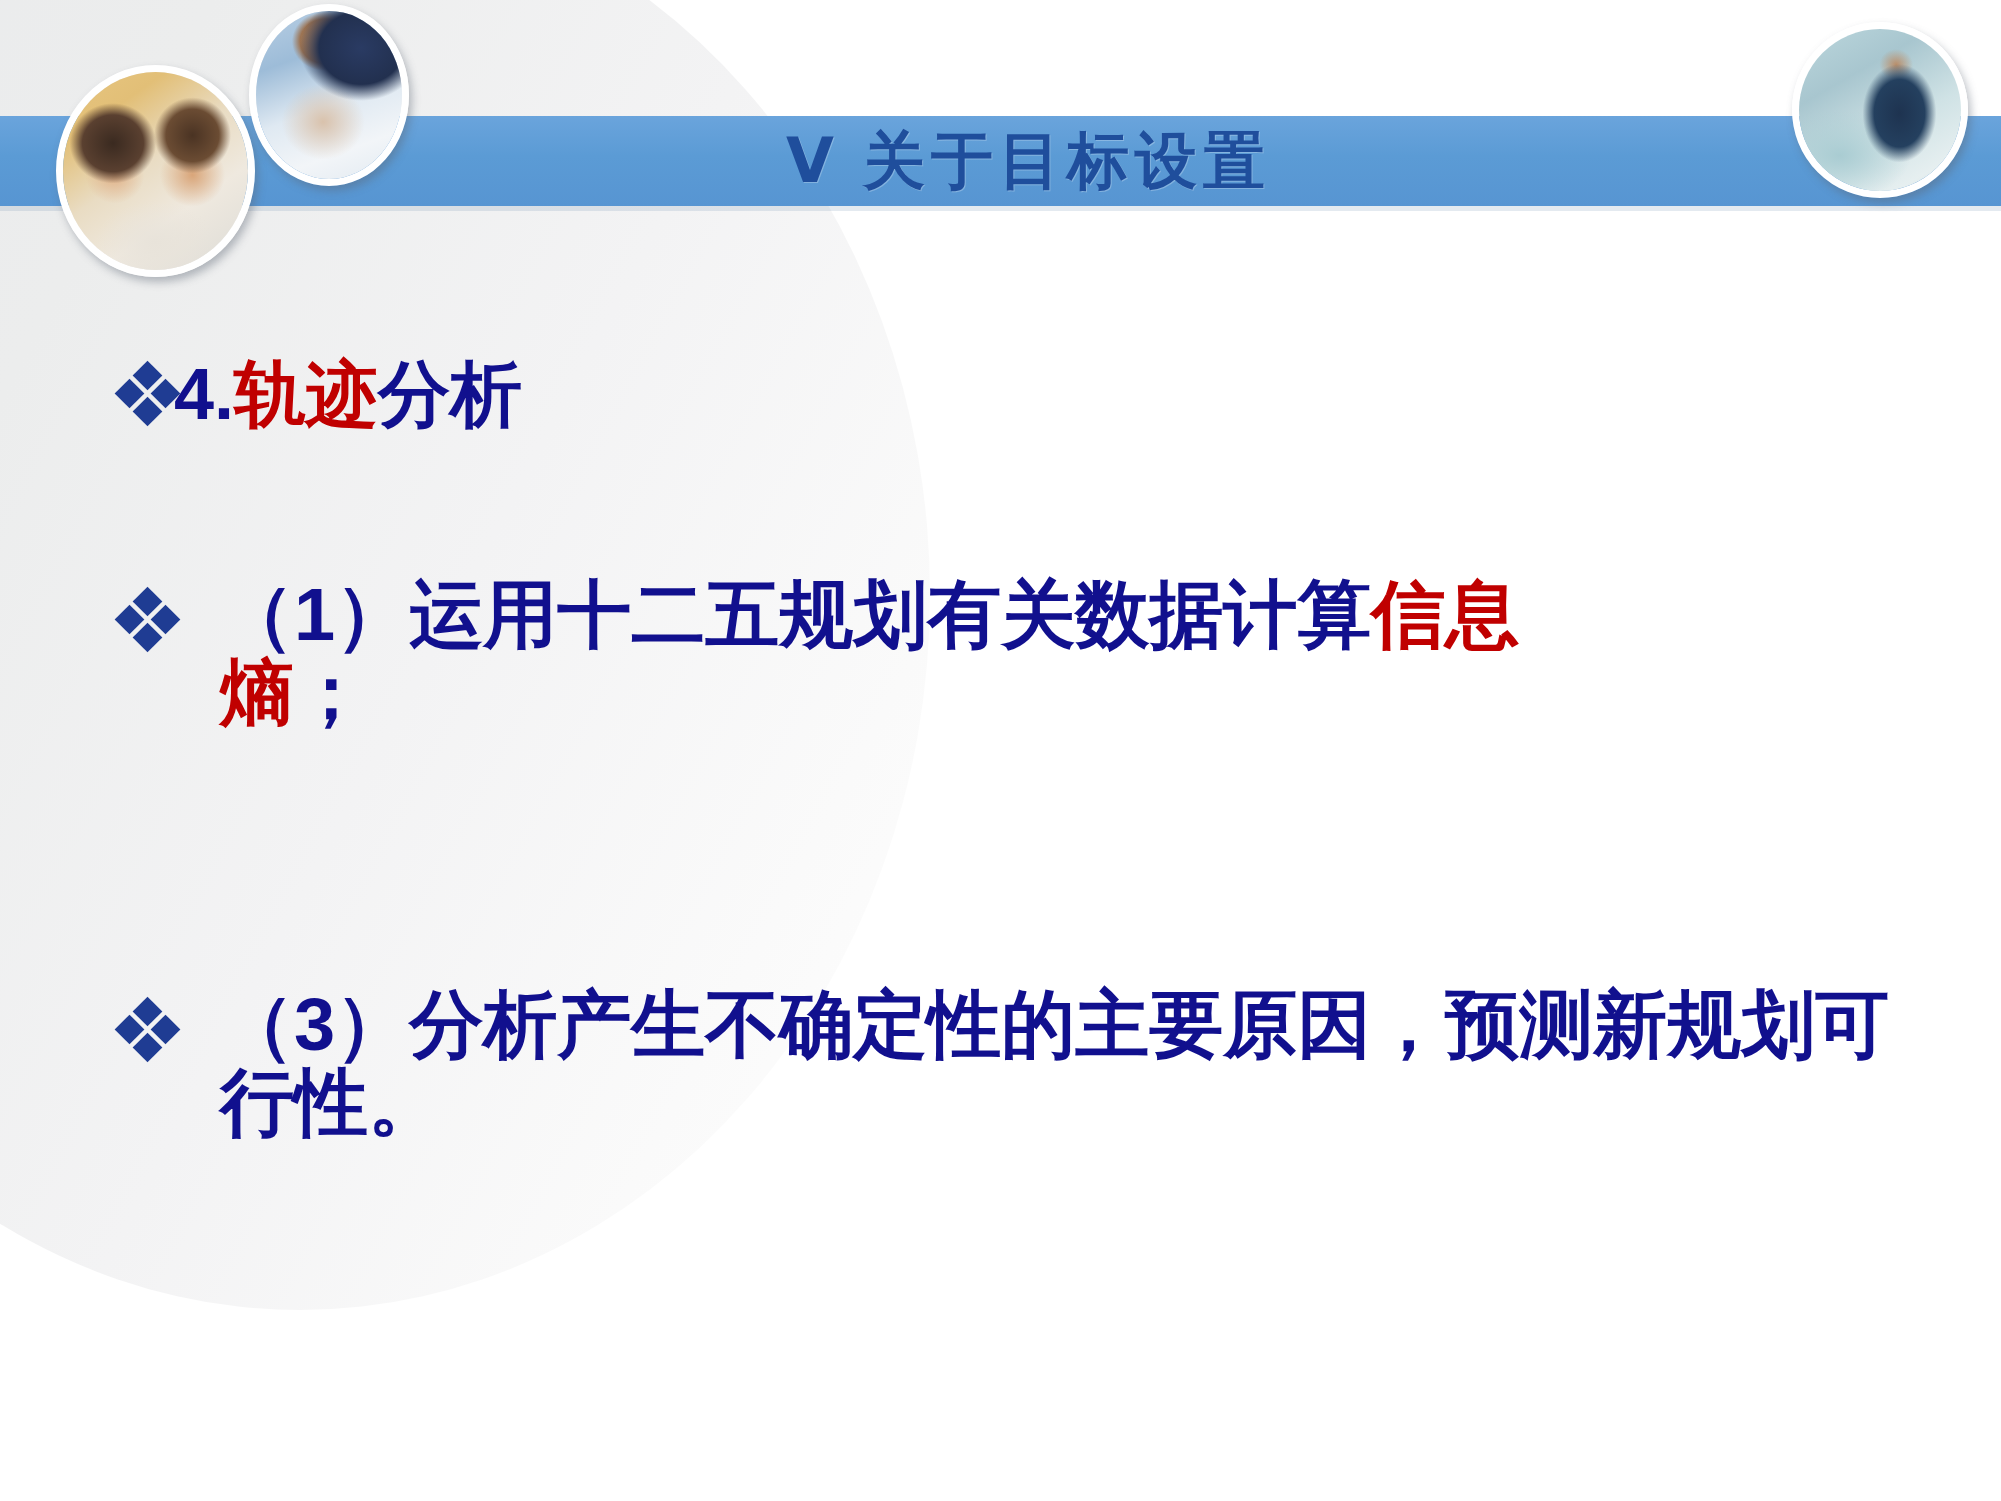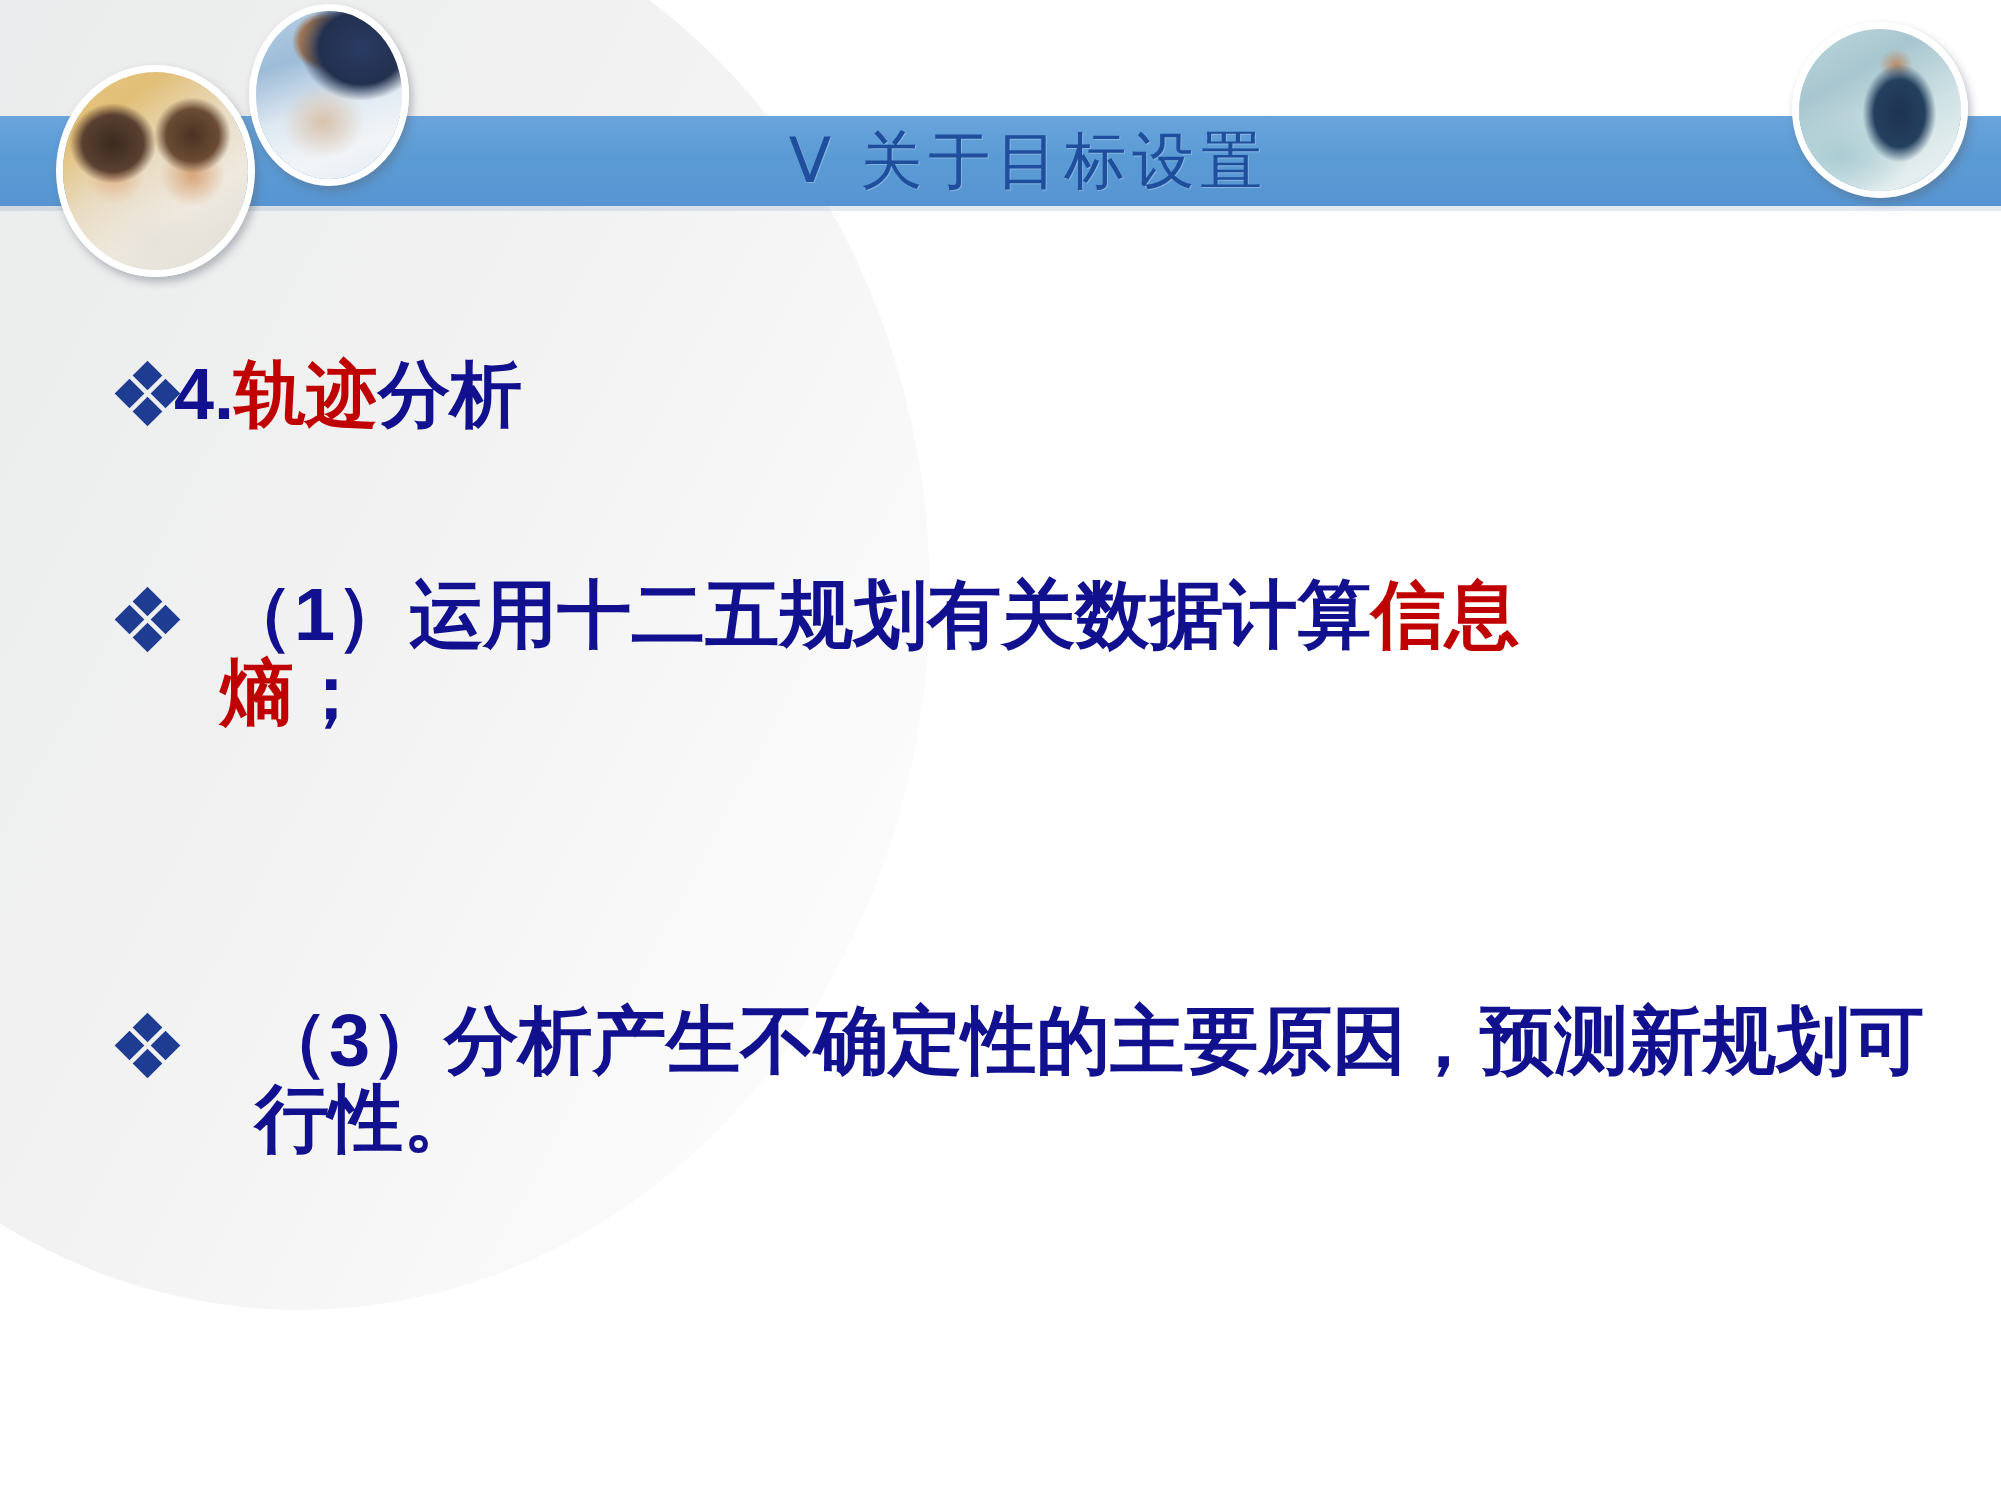--- a/index.html
+++ b/index.html
@@ -47,21 +47,21 @@
   }
   .header-title{
     position:absolute;
     left:0; top:116px;
     width:2001px; height:90px;
     display:flex;align-items:center;justify-content:center;
     padding-left:56px;
     box-sizing:border-box;
     z-index:3;
     font-size:62px;
-    font-weight:normal;
+    font-weight:bold;
     color:#1F4E9C;
     letter-spacing:6px;
     text-shadow:1px 1px 0 rgba(255,255,255,0.25);
     white-space:nowrap;
   }
 
   
   .photo{
     position:absolute;
     border-radius:50%;
@@ -162,21 +162,21 @@
   #row-heading .bullet-glyph{width:56px;flex:0 0 56px;margin-top:8px;}
   #row-heading .bullet-text{font-size:72px;}
 
   #row-item1{ left:118px; top:370px; }
   #row-item1 .bullet-glyph{margin-left:0px;}
   #row-item1 .bullet-text{margin-left:44px;}
 
   #row-item2{ left:118px; top:565px; }
   #row-item2 .bullet-text{margin-left:44px;}
 
-  #row-item3{ left:118px; top:796px; width:1830px;gap:35px;}
+  #row-item3{ left:118px; top:780px; width:1830px;}
   #row-item3 .bullet-text{margin-left:44px; width:1720px;}
 </style>
 </head>
 <body>
 
 <div class="bg-ellipse"></div>
 <div class="bg-ellipse2"></div>
 
 <div class="header-band"></div>
 <div class="header-band-shadow"></div>

